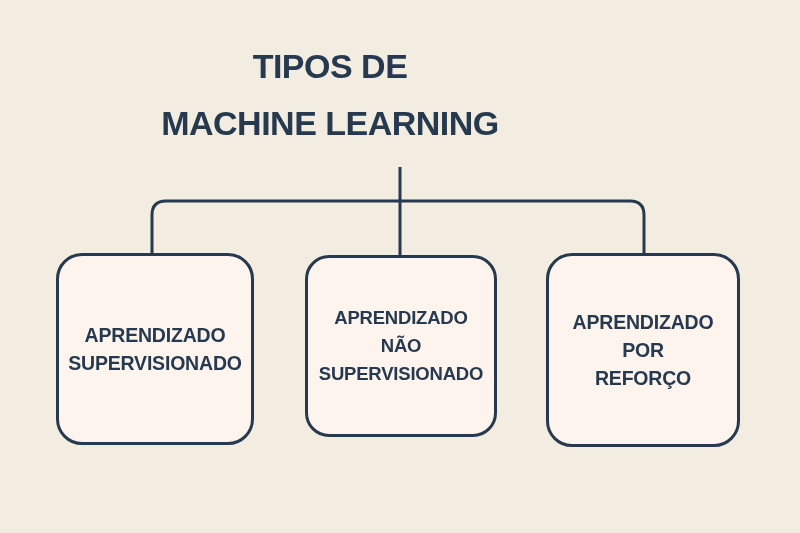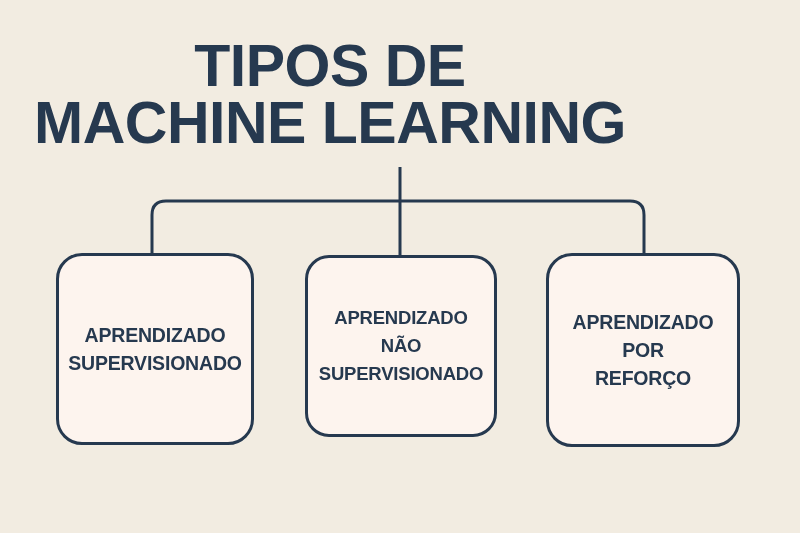--- a/index.html
+++ b/index.html
@@ -25,21 +25,21 @@
 
   
   #title-block {
     position: absolute;
     left: 0;
     top: 38px;
     width: 660px;
     text-align: center;
     color: #26394f;
     font-weight: bold;
-    font-size: 59px;
+    font-size: 34px;
     line-height: 57px;
     letter-spacing: -0.5px;
     white-space: pre-line;
   }
 
   
   #connector-layer {
     position: absolute;
     left: 0;
     top: 0;

